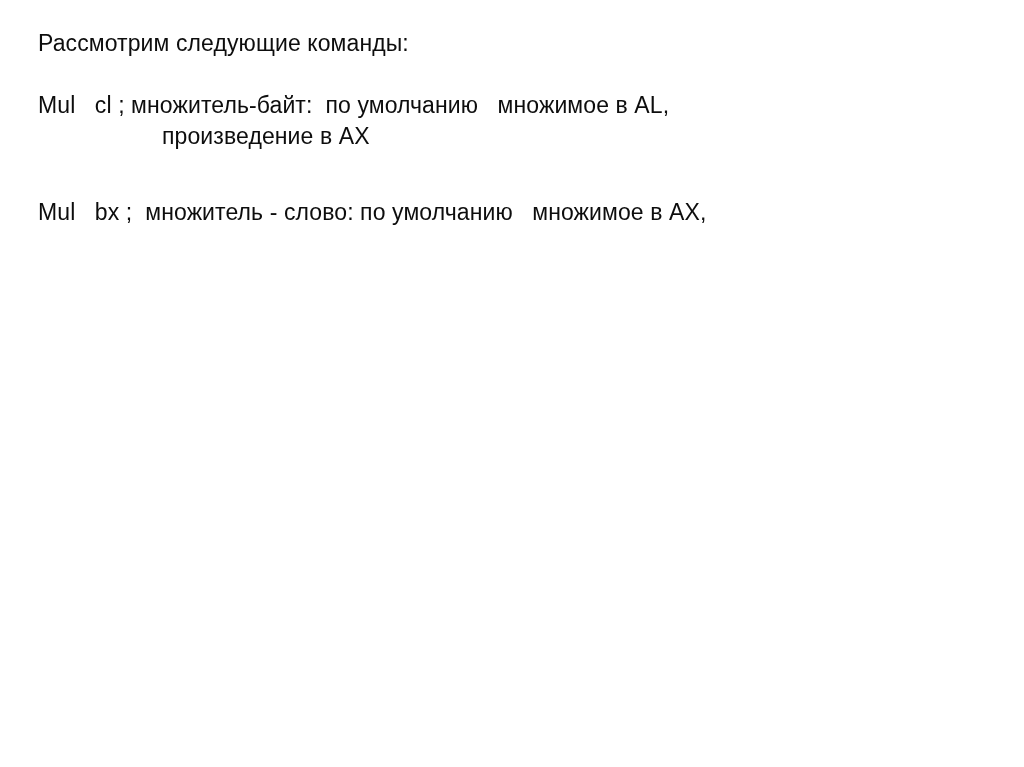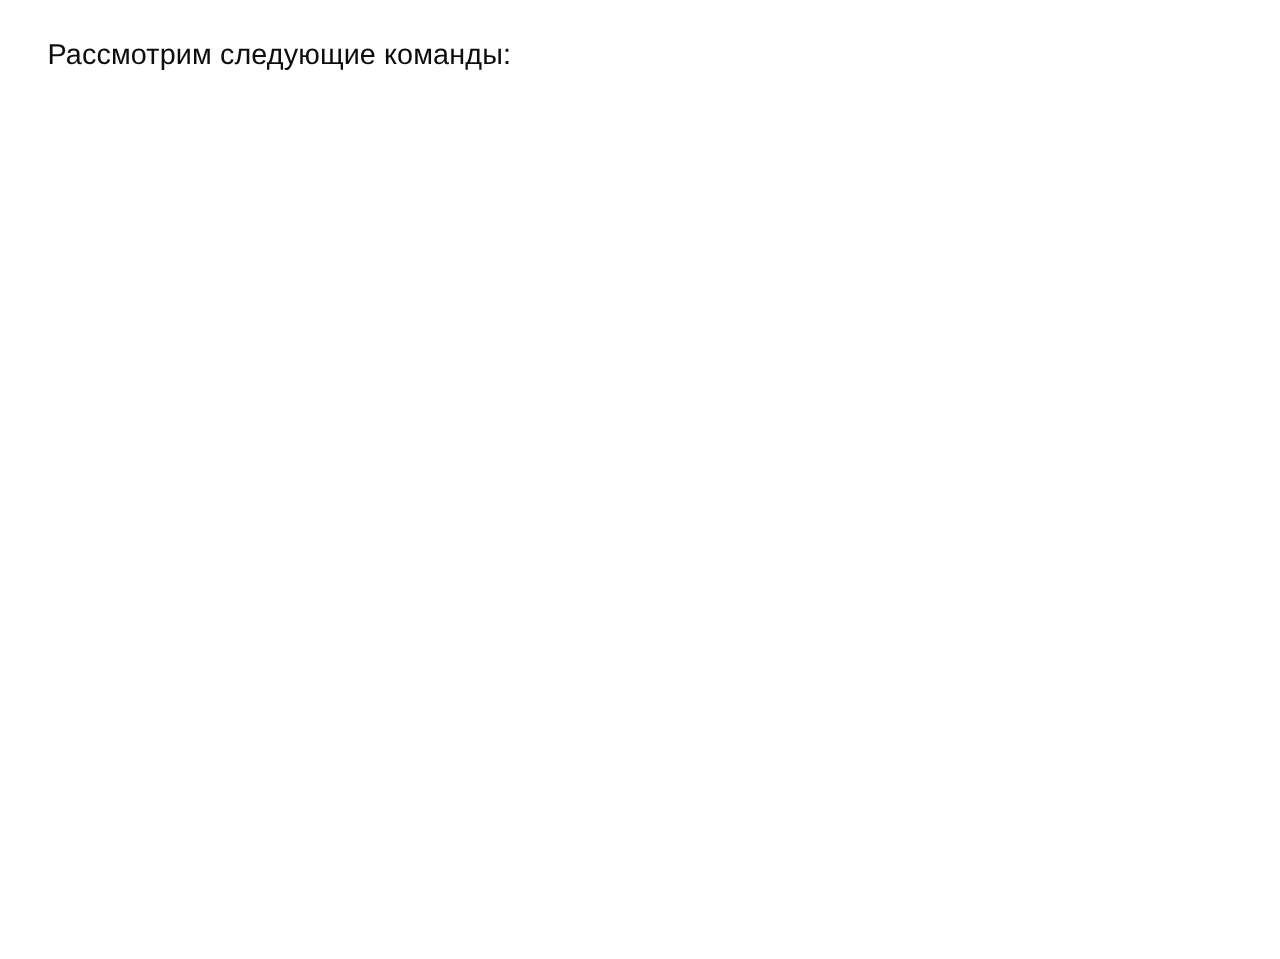--- a/index.html
+++ b/index.html
@@ -49,18 +49,21 @@
 </head>
 <body>
 
 <div class="slide">
   <div class="content-block">
 
     <div class="para line">Рассмотрим следующие команды:</div>
 
     <div class="spacer-line"></div>
 
+    <div class="para line">Mul   cl ; множитель-байт:  по умолчанию   множимое в AL,</div>
+    <div class="para line indent-1">произведение в AX</div>
 
     <div class="gap-small"></div>
 
+    <div class="para line">Mul   bx ;  множитель - слово: по умолчанию   множимое в AX,</div>
 
   </div>
 </div>
 
 </body></html>

